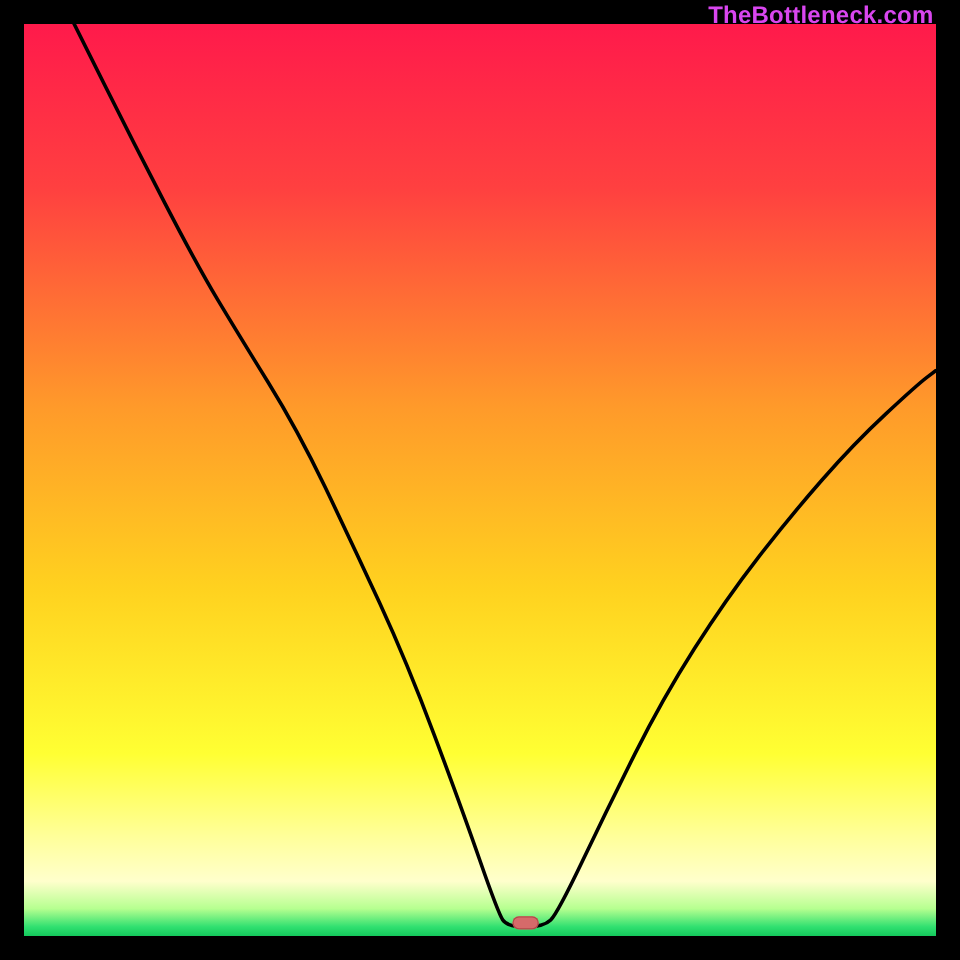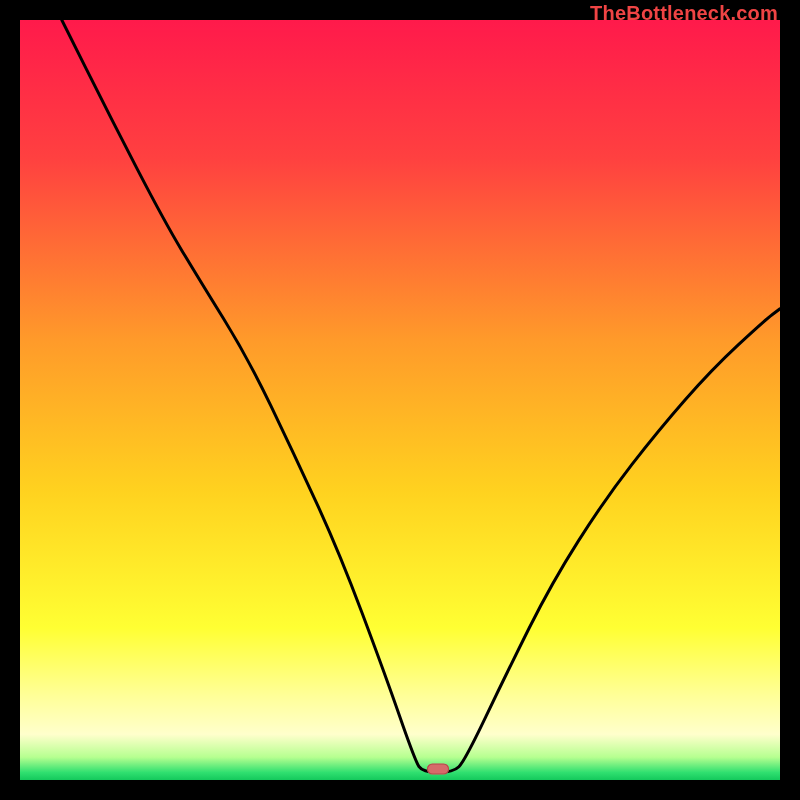--- a/index.html
+++ b/index.html
@@ -47,21 +47,21 @@
     border-radius: 6px;
     transform: translate(-50%, -50%);
   }
   .watermark {
     position: absolute;
     top: 2px;
     right: 22px;
     font-family: Arial, Helvetica, sans-serif;
     font-size: 20px;
     font-weight: 600;
-    color: #ef4444;
+    color: #d946ef;
     letter-spacing: 0.2px;
   }
 </style>
 </head>
 <body>
 
 <div class="frame">
   <div class="watermark">TheBottleneck.com</div>
 
   <div class="plot">

